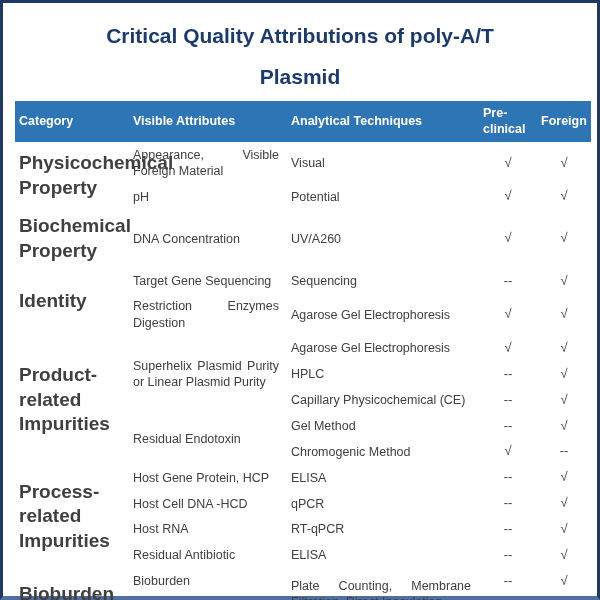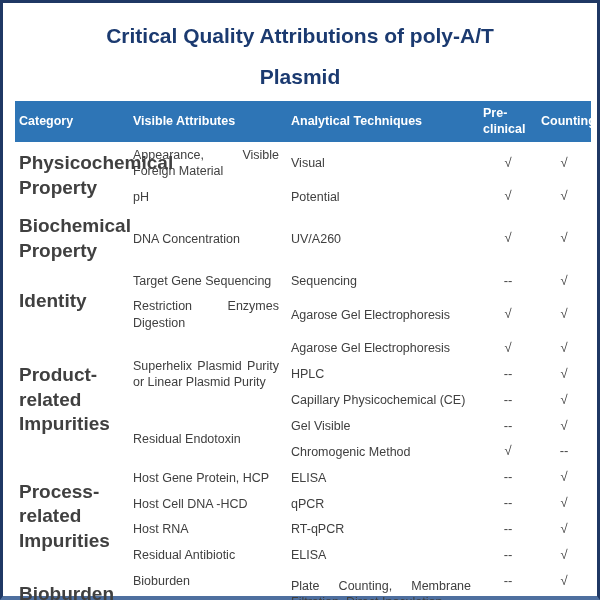--- a/index.html
+++ b/index.html
@@ -80,21 +80,21 @@
         <col class="c-tech">
         <col class="c-pre">
         <col class="c-clin">
     </colgroup>
     <thead>
       <tr>
         <th>Category</th>
         <th>Visible Attributes</th>
         <th>Analytical Techniques</th>
         <th>Pre-clinical</th>
-        <th>Counting</th>
+        <th>Foreign</th>
       </tr>
     </thead>
     <tbody id="tbody">
         <tr>
           <td class="category-cell" rowspan="2">Physicochemical Property</td>
           <td class="attribute-cell justify">Appearance, Visible Foreign Material</td>
           <td class="technique-cell">Visual</td>
           <td class="mark">√</td>
           <td class="mark">√</td>
         </tr>
@@ -136,21 +136,21 @@
           <td class="mark">--</td>
           <td class="mark">√</td>
         </tr>
         <tr>
           <td class="technique-cell">Capillary Physicochemical (CE)</td>
           <td class="mark">--</td>
           <td class="mark">√</td>
         </tr>
         <tr>
           <td class="attribute-cell" rowspan="2">Residual Endotoxin</td>
-          <td class="technique-cell">Gel Visible</td>
+          <td class="technique-cell">Gel Method</td>
           <td class="mark">--</td>
           <td class="mark">√</td>
         </tr>
         <tr>
           <td class="technique-cell">Chromogenic Method</td>
           <td class="mark">√</td>
           <td class="mark">--</td>
         </tr>
         <tr>
           <td class="category-cell" rowspan="4">Process-related Impurities</td>

